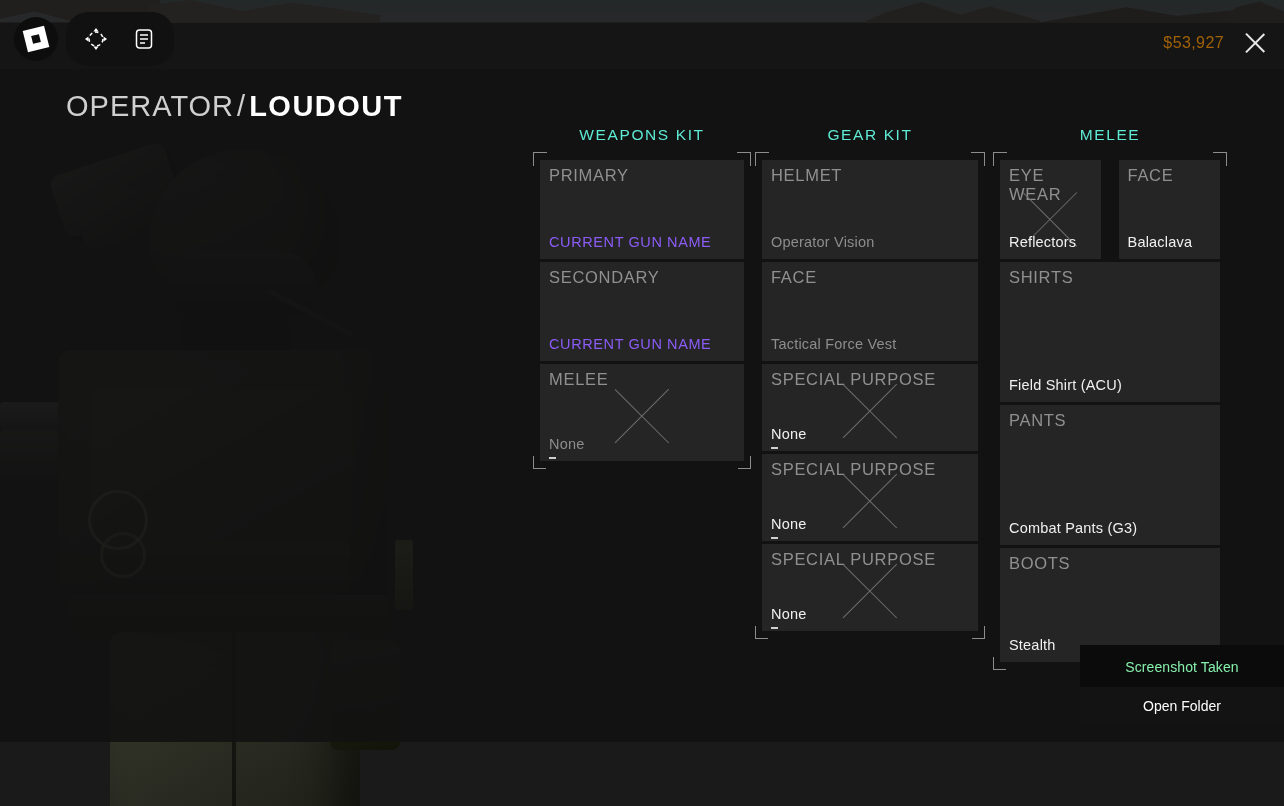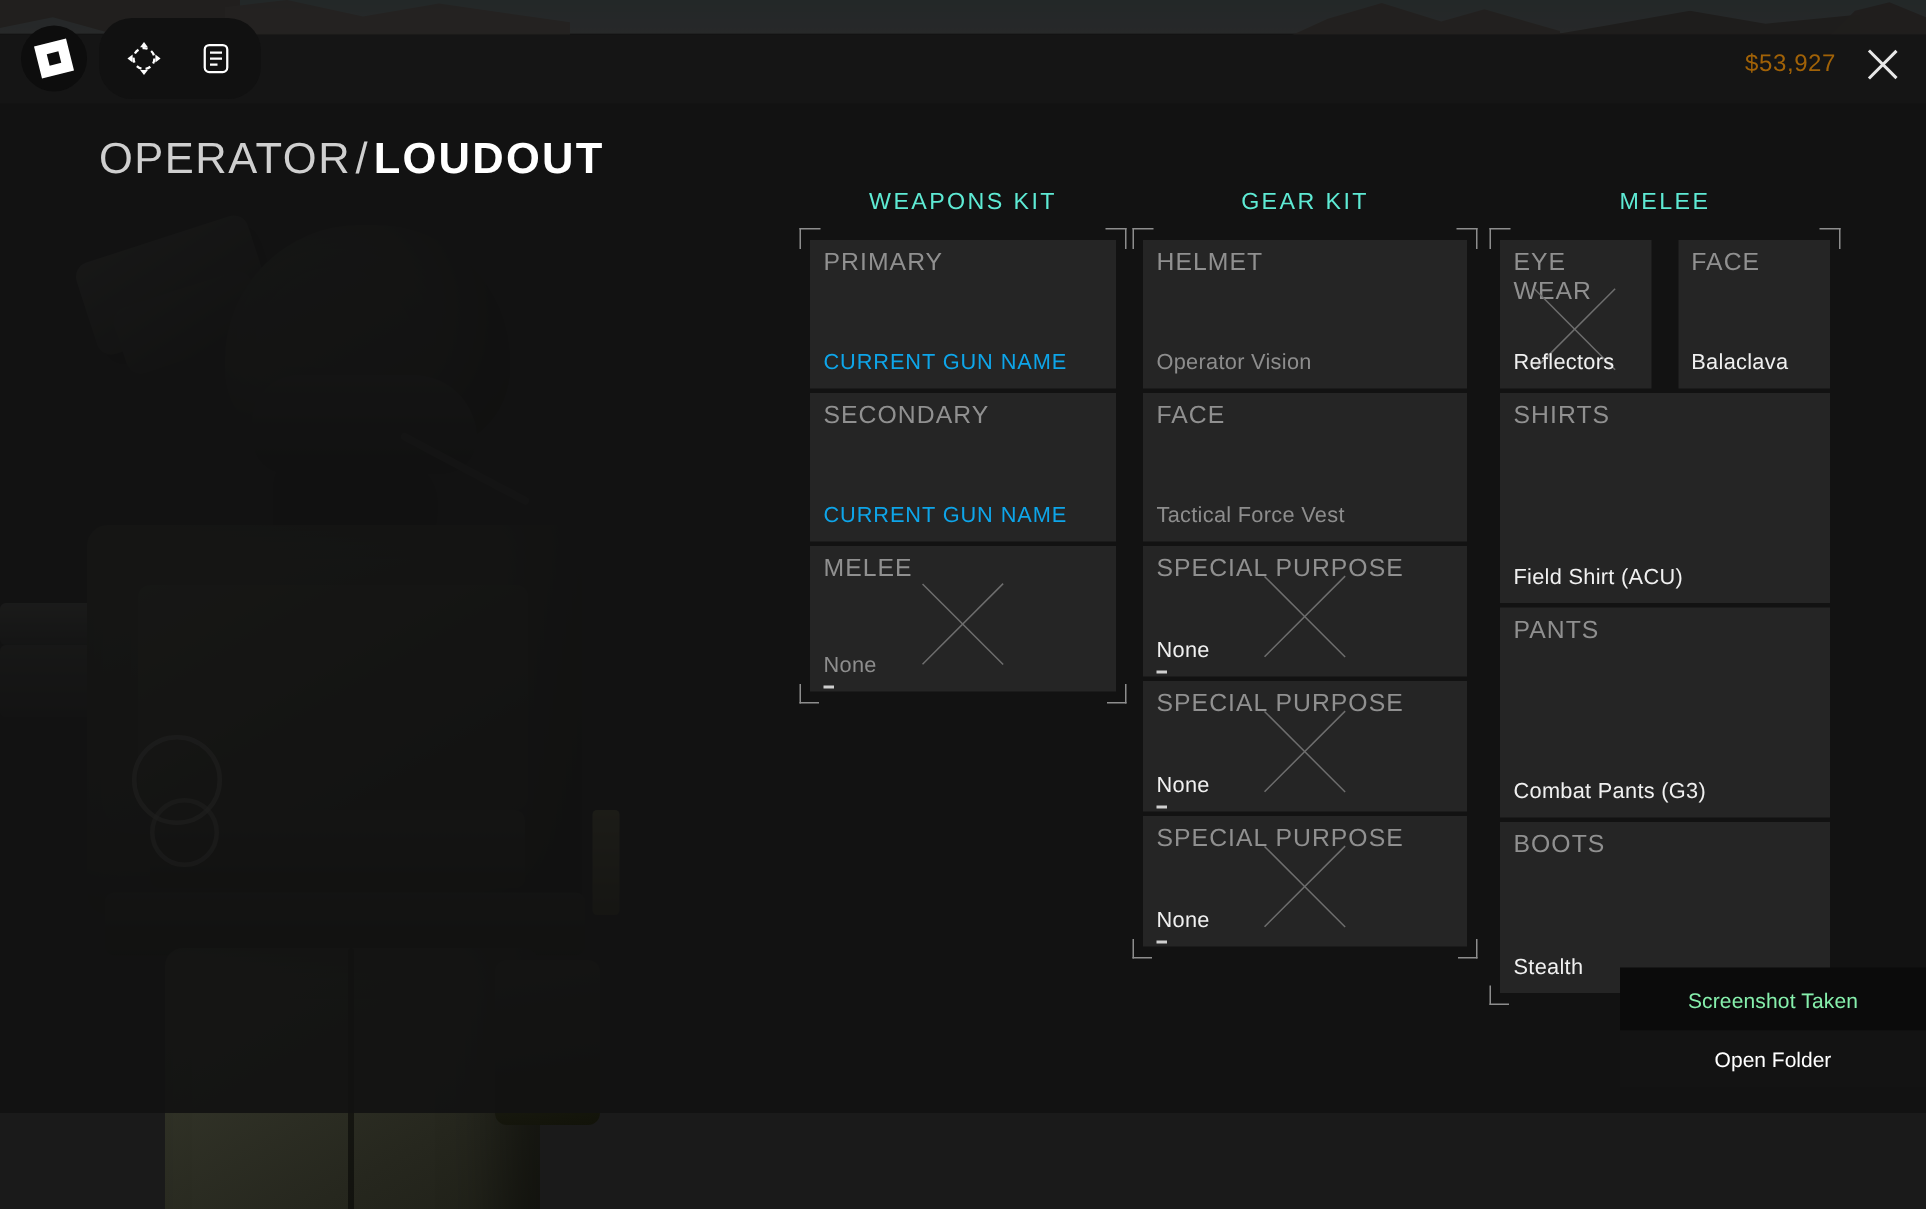--- a/index.html
+++ b/index.html
@@ -147,21 +147,21 @@
   }
   .slot-label {
     position: absolute; left: 9px; top: 6px;
     font-size: 16.5px; letter-spacing: .7px; color: #909090; font-weight: 400;
   }
   .slot-value {
     position: absolute; left: 9px; bottom: 9px;
     font-size: 14.5px; color: #8d8d8d; letter-spacing: .2px;
   }
   .slot-value.bright { color: #f0f0f0; }
-  .slot-value.dim-cap { color: #0ea5e9; letter-spacing: .6px; }
+  .slot-value.dim-cap { color: #8b5cf6; letter-spacing: .6px; }
   .slot-dash {
     position: absolute; left: 9px; bottom: 2px;
     width: 7px; height: 2px; background: #cfcfcf;
   }
   .empty-x {
     position: absolute; left: 50%; top: 50%;
     width: 76px; height: 76px; transform: translate(-50%, -46%);
     pointer-events: none;
   }
   .empty-x::before, .empty-x::after {

